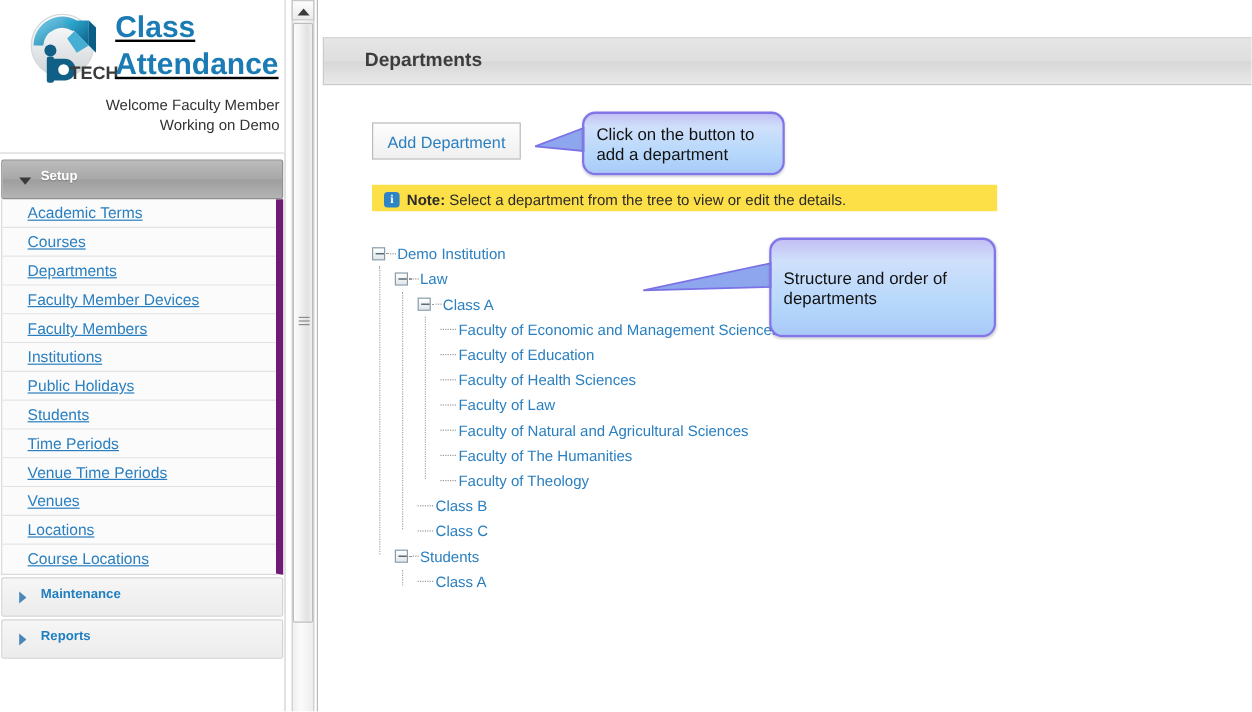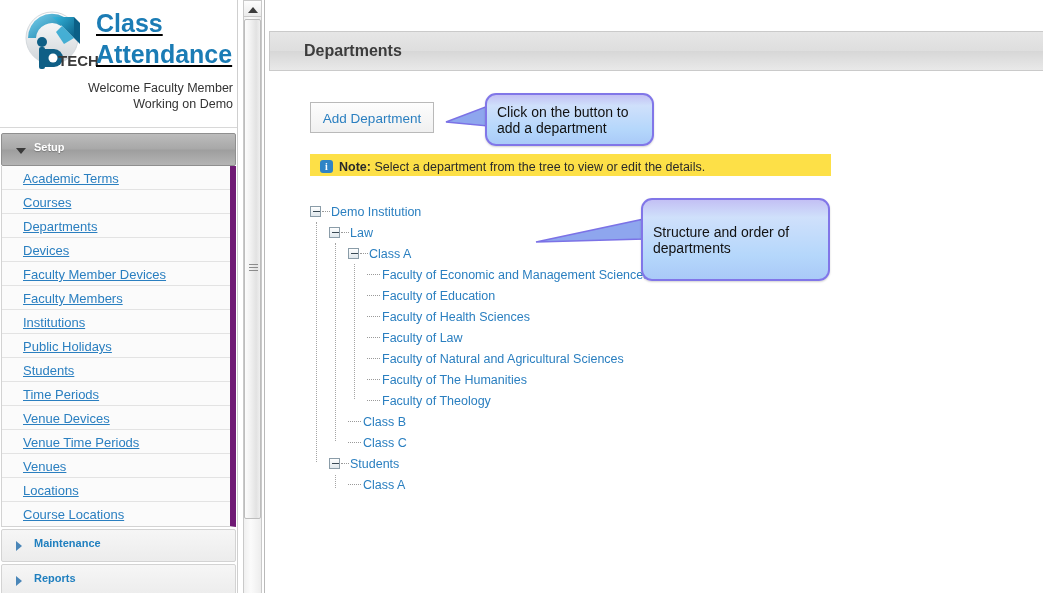--- a/index.html
+++ b/index.html
@@ -393,28 +393,26 @@
 
     <div class="group-header expanded">
       <span class="tri down"></span>
       <span>Setup</span>
     </div>
 
     <div id="setup-list">
       <div class="nav-item"><a>Academic Terms</a></div>
       <div class="nav-item"><a>Courses</a></div>
       <div class="nav-item"><a>Departments</a></div>
-      <div class="nav-item"><a>Devices</a></div>
       <div class="nav-item"><a>Faculty Member Devices</a></div>
       <div class="nav-item"><a>Faculty Members</a></div>
       <div class="nav-item"><a>Institutions</a></div>
       <div class="nav-item"><a>Public Holidays</a></div>
       <div class="nav-item"><a>Students</a></div>
       <div class="nav-item"><a>Time Periods</a></div>
-      <div class="nav-item"><a>Venue Devices</a></div>
       <div class="nav-item"><a>Venue Time Periods</a></div>
       <div class="nav-item"><a>Venues</a></div>
       <div class="nav-item"><a>Locations</a></div>
       <div class="nav-item"><a>Course Locations</a></div>
     </div>
 
     <div class="group-header collapsed">
       <span class="tri right"></span>
       <span>Maintenance</span>
     </div>

